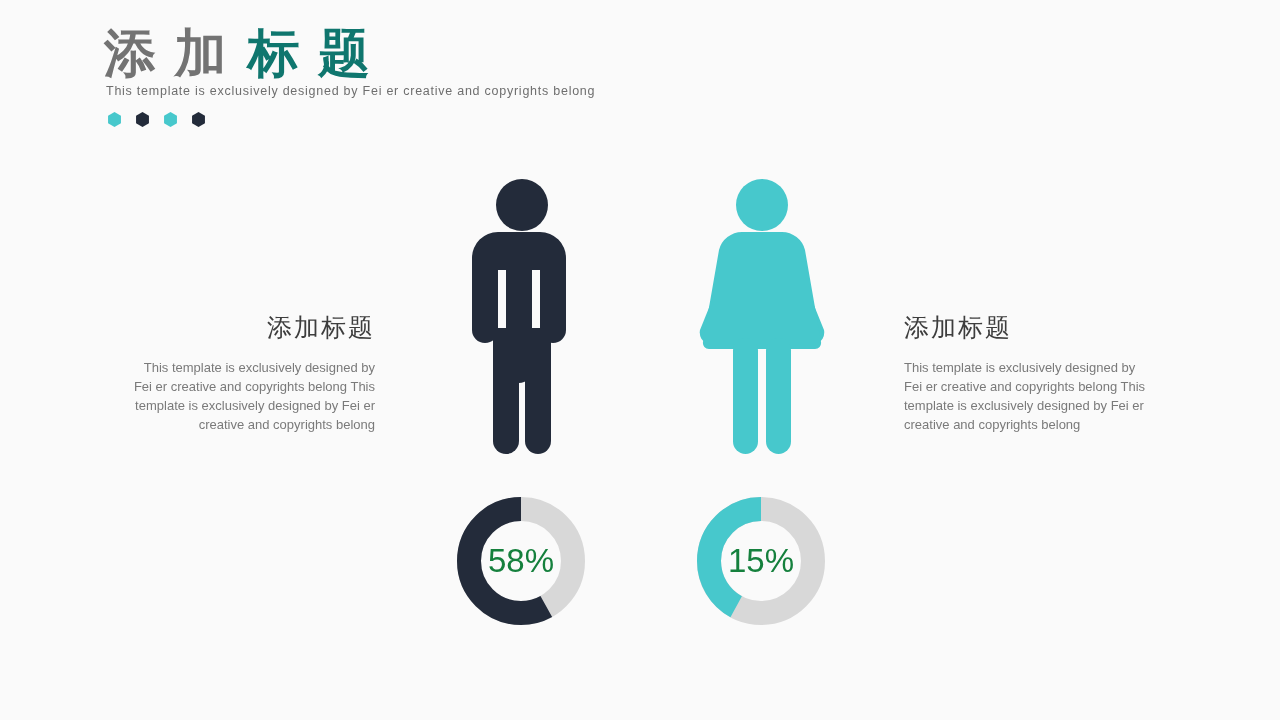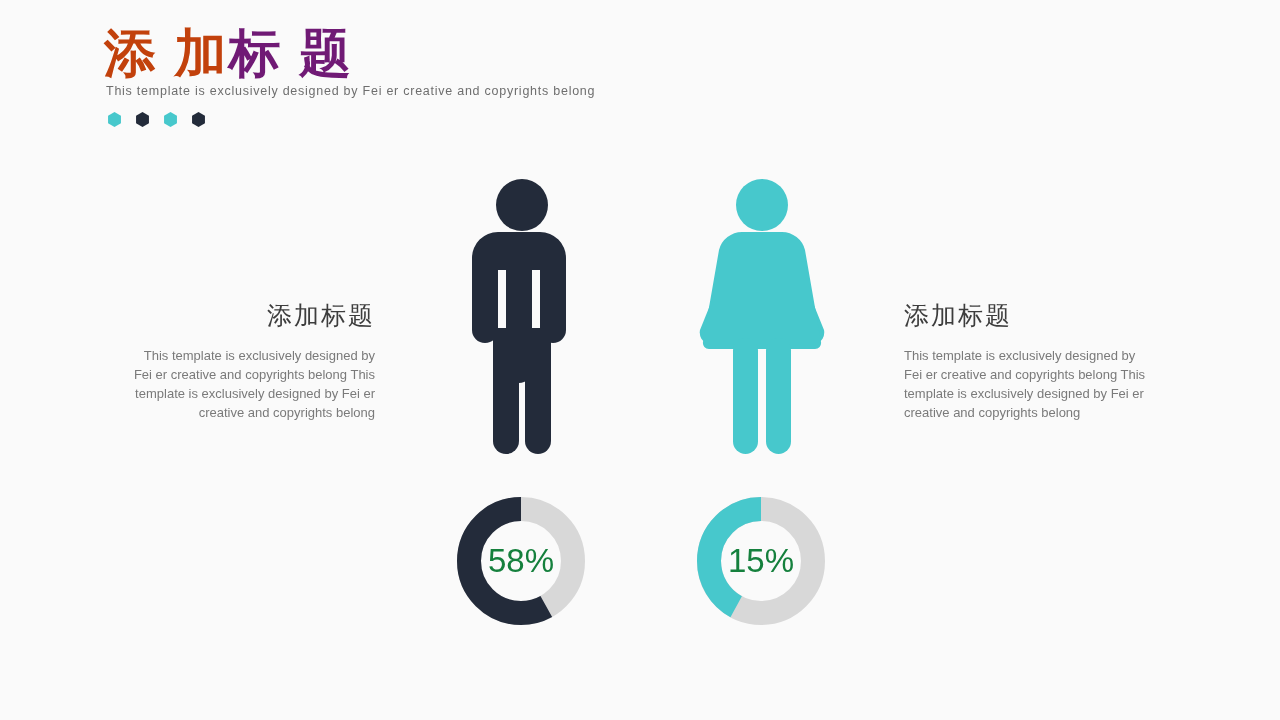--- a/index.html
+++ b/index.html
@@ -23,22 +23,22 @@
     width: 640px;
   }
   #main-title {
     font-size: 52px;
     font-weight: bold;
     line-height: 1.04;
     letter-spacing: 2px;
     margin: 0;
     white-space: nowrap;
   }
-  #main-title .t-dark { color: #c2410c; }
-  #main-title .t-teal { color: #701a75; }
+  #main-title .t-dark { color: #737373; }
+  #main-title .t-teal { color: #0f766e; margin-left: 19px; }
 
   #subtitle {
     margin: 4px 0 0 2px;
     font-size: 12.5px;
     color: #6e6e6e;
     letter-spacing: 0.75px;
     white-space: nowrap;
   }
 
   #hex-row {
@@ -68,21 +68,21 @@
     position: absolute;
     top: 302px;
     width: 250px;
   }
   #left-col  { left: 125px; text-align: right; }
   #right-col { left: 904px; text-align: left; }
 
   .col-heading {
     font-size: 25px;
     color: #3d3d3d;
-    margin: 0 0 16px 0;
+    margin: 12px 0 16px 0;
     letter-spacing: 2px;
     font-weight: normal;
     line-height: 1.1;
   }
   .col-body {
     font-size: 13px;
     line-height: 19.3px;
     color: #7a7a7a;
     margin: 0;
   }

